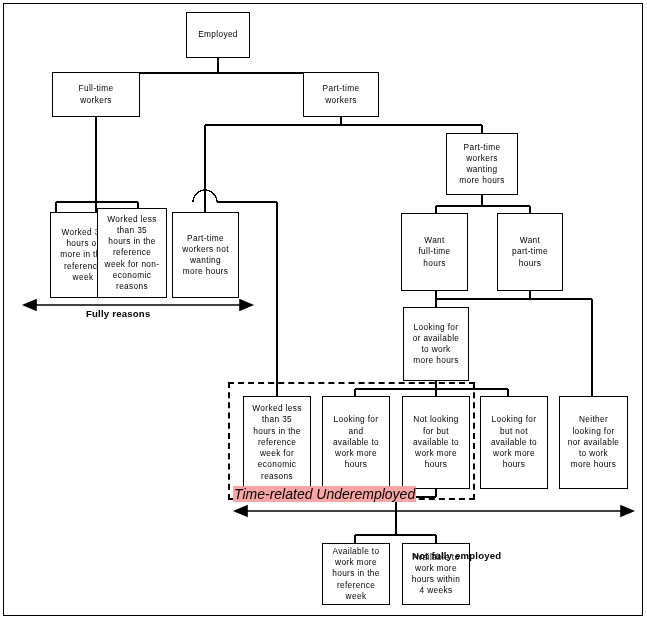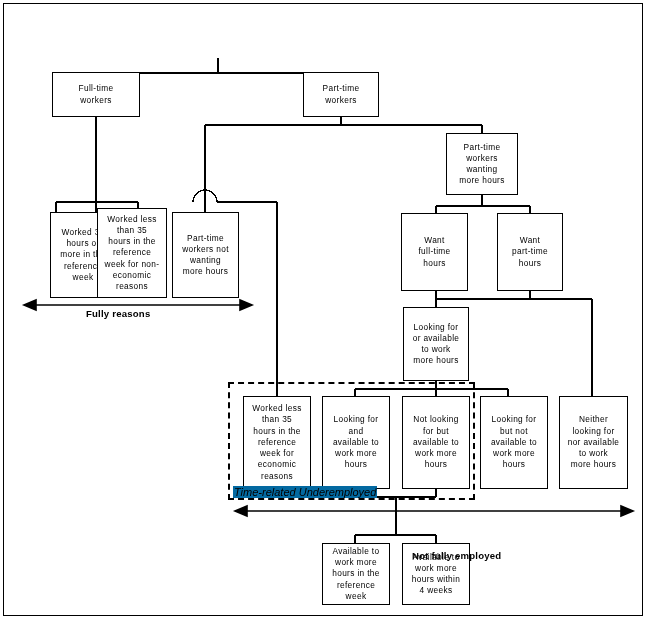--- a/index.html
+++ b/index.html
@@ -52,27 +52,27 @@
     font-size: 9.6px;
     font-weight: bold;
     color: #000000;
     letter-spacing: 0.2px;
     white-space: nowrap;
     z-index: 6;
   }
   .dashed-label {
     position: absolute;
     font-family: "Liberation Sans", sans-serif;
-    font-size: 11px;
+    font-size: 14px;
     font-style: italic;
     color: #000000;
     white-space: nowrap;
     letter-spacing: 0px;
     z-index: 7;
-    background: #0369a1;
+    background: #fca5a5;
     padding: 0 1px;
   }
   .outer-frame {
     position: absolute;
     left: 3px;
     top: 3px;
     width: 640px;
     height: 613px;
     box-sizing: border-box;
     border: 1.4px solid #000000;
@@ -152,20 +152,23 @@
       <polygon points="252,305 240,300 240,310"></polygon>
     </g>
 
     <g stroke="#000000" stroke-width="1.6" fill="#000000">
       <line x1="245" y1="511" x2="623" y2="511"></line>
       <polygon points="235,511 247,506 247,516"></polygon>
       <polygon points="633,511 621,506 621,516"></polygon>
     </g>
   </svg>
 
+  <div class="node-box" style="left:186px; top:12px; width:64px; height:46px;">
+    <span>Employed</span>
+  </div>
 
   <div class="node-box" style="left:52px; top:72px; width:88px; height:45px;">
     <span>Full-time<br>workers</span>
   </div>
 
   <div class="node-box" style="left:303px; top:72px; width:76px; height:45px;">
     <span>Part-time<br>workers</span>
   </div>
 
   <div class="node-box" style="left:446px; top:133px; width:72px; height:62px;">

